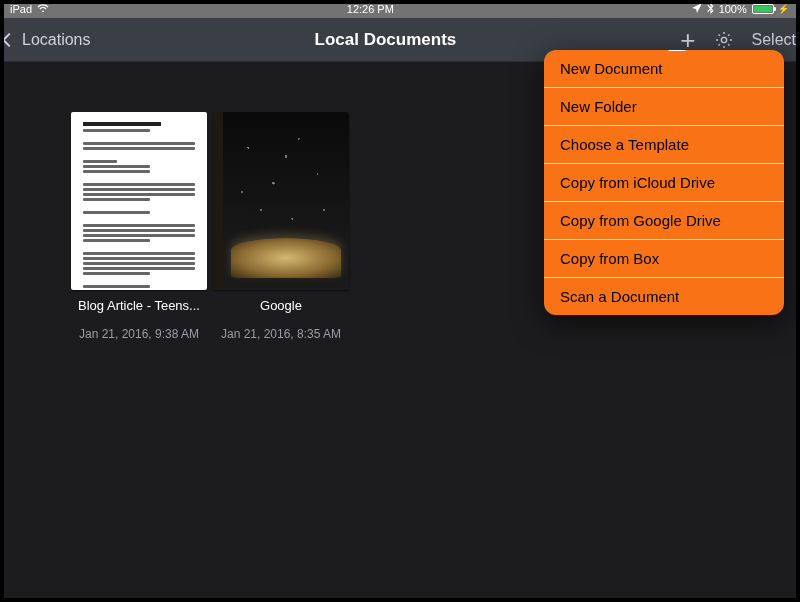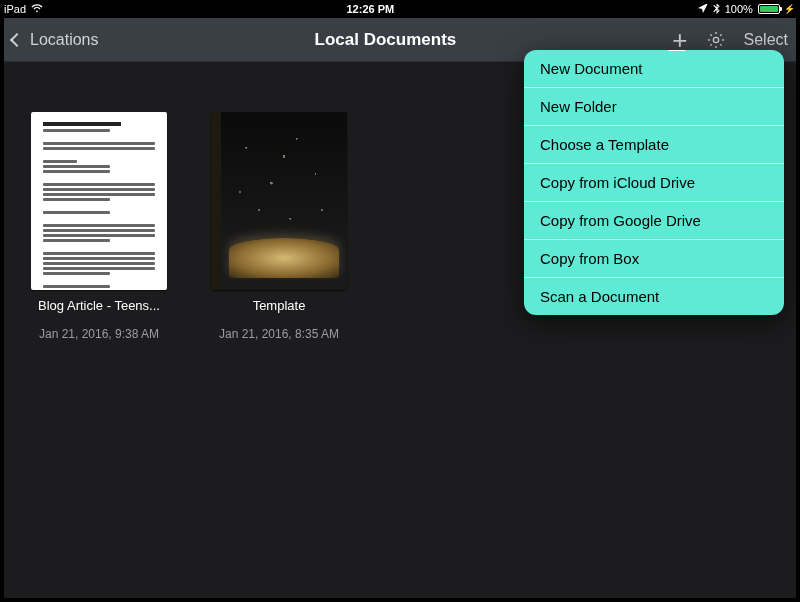--- a/index.html
+++ b/index.html
@@ -14,31 +14,31 @@
     .frame-border {
       position: absolute;
       inset: 0;
       border: 4px solid #000;
       pointer-events: none;
     }
 
     
     .status-bar {
       height: 18px;
-      background: #000000;
+      background: #737373;
       display: flex;
       align-items: center;
       justify-content: space-between;
-      padding: 0 4px;
+      padding: 0 10px;
       font-size: 11px;
       color: #fff;
       text-align: center;
     }
     .status-left, .status-right { display: flex; align-items: center; gap: 5px; }
-    .status-center { font-weight: 700; }
+    .status-center { font-weight: 400; }
     .battery {
       width: 22px; height: 10px;
       border: 1px solid #fff;
       border-radius: 2px;
       position: relative;
       display: inline-block;
     }
     .battery::after {
       content: "";
       position: absolute;
@@ -53,21 +53,21 @@
       border-radius: 1px;
     }
 
     
     .nav-bar {
       height: 44px;
       background: #3a3f46;
       display: flex;
       align-items: center;
       justify-content: space-between;
-      padding: 0 12px;
+      padding: 0 4px;
       color: #d0d2d6;
       border-bottom: 1px solid #2a2d33;
     }
     .nav-left { display: flex; align-items: center; gap: 2px; font-size: 16px; }
     .nav-title { color: #fff; font-weight: 600; font-size: 17px; }
     .nav-right { display: flex; align-items: center; gap: 18px; font-size: 16px; }
     .chevron-back {
       width: 10px; height: 10px;
       border-left: 2px solid #cdd0d6;
       border-bottom: 2px solid #cdd0d6;
@@ -79,22 +79,21 @@
       font-weight: 200;
       line-height: 1;
       color: #d0d2d6;
     }
     .icon-gear svg { width: 20px; height: 20px; display: block; }
     .nav-btn { color: #d0d2d6; }
 
     
     .doc-grid {
       display: flex;
-      gap: 38px;
-      padding: 50px 28px;
+      padding: 50px 68px;
     }
     .doc-item {
       display: flex;
       flex-direction: column;
       align-items: center;
       width: 142px;
     }
     .doc-thumb {
       width: 136px;
       height: 178px;
@@ -157,22 +156,22 @@
       color: #9a9da4;
       font-size: 12px;
       margin-top: 14px;
     }
 
     
     .popover {
       position: absolute;
       top: 50px;
       right: 16px;
-      width: 260px;
-      background: #5eead4;
+      width: 240px;
+      background: #f97316;
       border-radius: 12px;
       box-shadow: 0 8px 30px rgba(0,0,0,.6);
       overflow: hidden;
     }
     .popover::before {
       content: "";
       position: absolute;
       top: -8px; right: 98px;
       border-left: 9px solid transparent;
       border-right: 9px solid transparent;
@@ -270,21 +269,21 @@
       <div class="tline short"></div>
     </div>
     <div class="doc-title">Blog Article - Teens...</div>
     <div class="doc-date">Jan 21, 2016, 9:38 AM</div>
   </div>
 
   <div class="doc-item">
     <div class="doc-thumb thumb-book">
        <div class="sparkles"></div>
     </div>
-    <div class="doc-title">Template</div>
+    <div class="doc-title">Google</div>
     <div class="doc-date">Jan 21, 2016, 8:35 AM</div>
   </div>
 </div>
 
 <div class="popover">
   <div class="menu-item">New Document</div>
   <div class="menu-item">New Folder</div>
   <div class="menu-item">Choose a Template</div>
   <div class="menu-item">Copy from iCloud Drive</div>
   <div class="menu-item">Copy from Google Drive</div>

